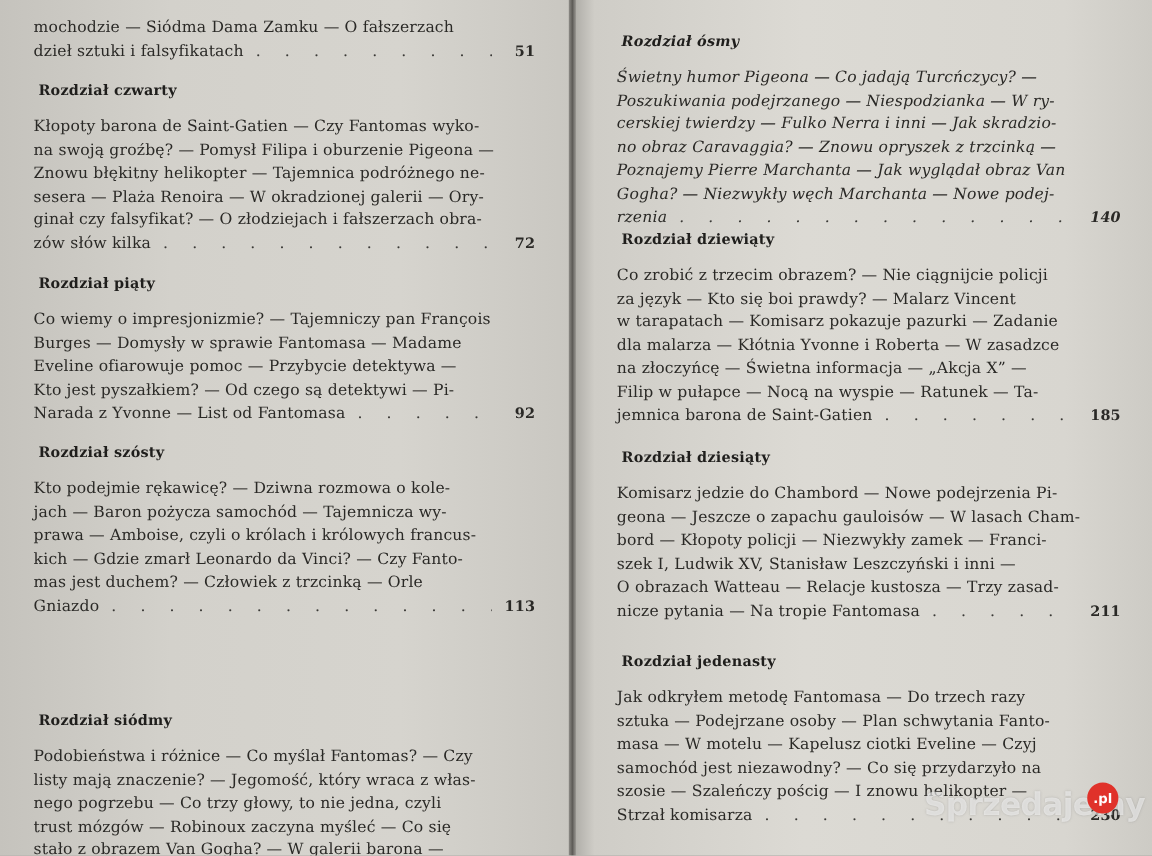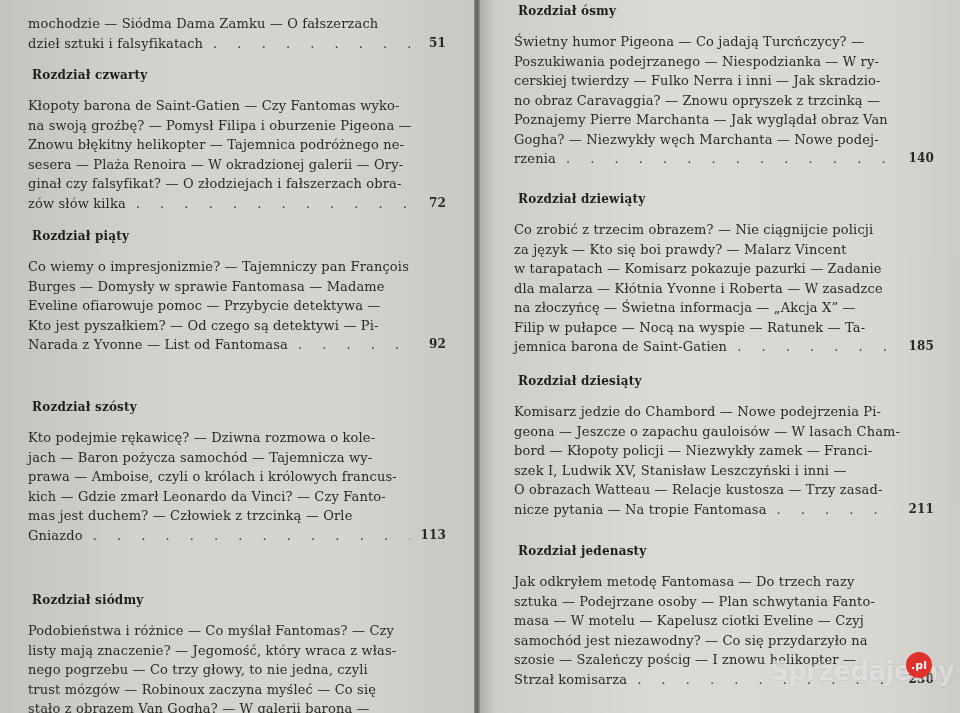--- a/index.html
+++ b/index.html
@@ -110,21 +110,21 @@
               <span>Kto jest pyszałkiem? — Od czego są detektywi — Pi-</span>
             </div>
           <div class="line last">
               <span>Narada z Yvonne — List od Fantomasa</span>
               <span class="leader">. . . . . . . . . . . . . . . . . . . . . . . . . . . . . . .</span>
               <span class="page-num">92</span>
             </div>
         </div>
       </div>
 
-      <div class="chapter" style="top:400px;">
+      <div class="chapter" style="top:370px;">
         <div class="chapter-title">Rozdział szósty</div>
         <div class="lines">
           <div class="line">
               <span>Kto podejmie rękawicę? — Dziwna rozmowa o kole-</span>
             </div>
           <div class="line">
               <span>jach — Baron pożycza samochód — Tajemnicza wy-</span>
             </div>
           <div class="line">
               <span>prawa — Amboise, czyli o królach i królowych francus-</span>
@@ -168,21 +168,21 @@
             </div>
         </div>
       </div>
 
     </div>
   </div>
 
   <div class="page right">
     <div class="entries">
 
-      <div class="chapter" style="top:4px;">
+      <div class="chapter" style="top:27px;font-style:italic;">
         <div class="chapter-title">Rozdział ósmy</div>
         <div class="lines">
           <div class="line">
               <span>Świetny humor Pigeona — Co jadają Turcńczycy? —</span>
             </div>
           <div class="line">
               <span>Poszukiwania podejrzanego — Niespodzianka — W ry-</span>
             </div>
           <div class="line">
               <span>cerskiej twierdzy — Fulko Nerra i inni — Jak skradzio-</span>

